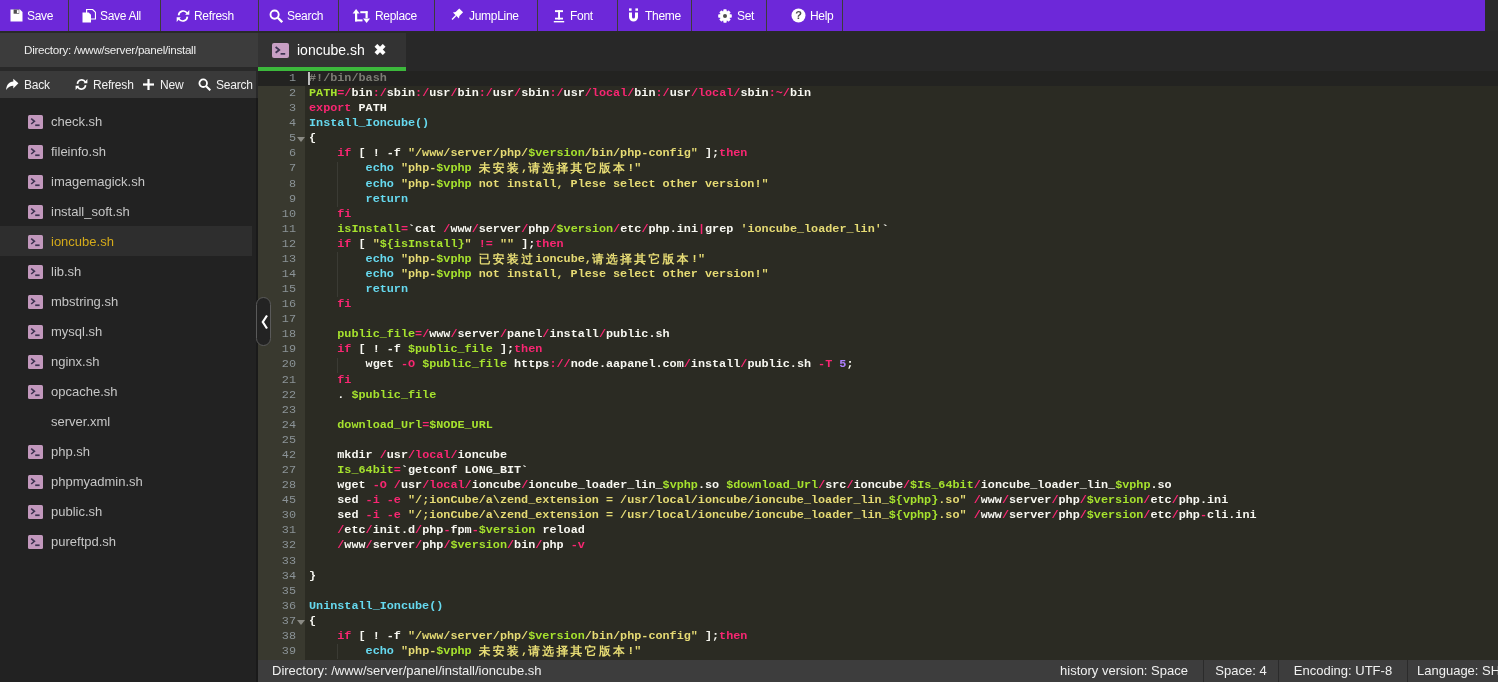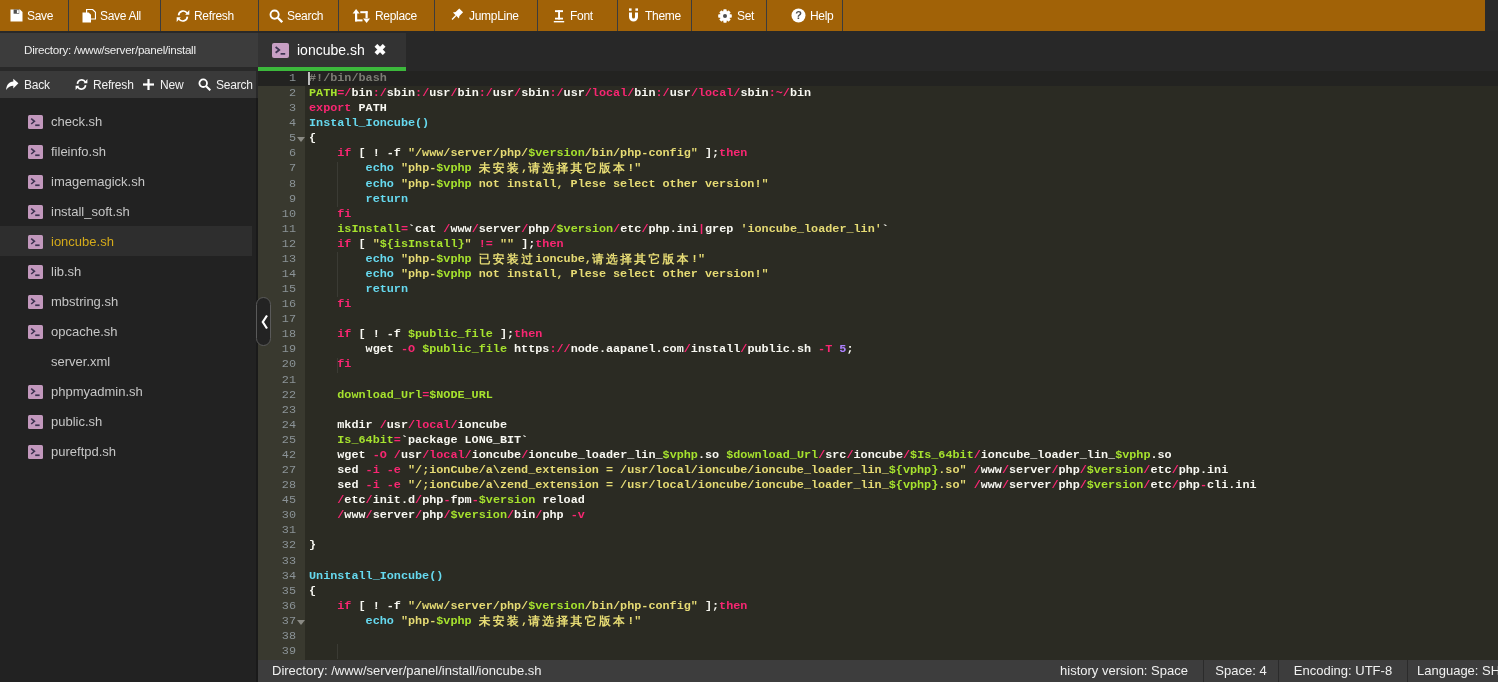--- a/index.html
+++ b/index.html
@@ -1,18 +1,18 @@
 <!DOCTYPE html>
 <html><head><meta charset="utf-8"><style>
 * { margin:0; padding:0; box-sizing:border-box; }
 html,body { width:1498px; height:682px; overflow:hidden; background:#292929; font-family:"Liberation Sans",sans-serif; }
 #root { position:absolute; inset:0; width:1498px; height:682px; }
 
 
-#topbar { position:absolute; left:0; top:0; width:1485px; height:31px; background:#a16207; }
+#topbar { position:absolute; left:0; top:0; width:1485px; height:31px; background:#6d28d9; }
 #topbar-end { position:absolute; left:1485px; top:0; width:13px; height:31px; background:#2a2a2a; }
 .tbtn { position:absolute; top:0; height:31px; display:flex; align-items:center; gap:4px; color:#fff; font-size:12px; letter-spacing:-0.3px; }
 .tsep { position:absolute; top:0; width:1px; height:31px; background:#3c3c3c; }
 
 
 #dirrow { position:absolute; left:0; top:33px; width:258px; height:34px; background:#3c3c3c; color:#ededed; font-size:11.7px; letter-spacing:-0.3px; line-height:34px; padding-left:24px; }
 #sidetb { position:absolute; left:0; top:71px; width:256px; height:27px; background:#3a3a3a; }
 .sbtn { position:absolute; top:0; height:27px; display:flex; align-items:center; gap:5px; color:#f2f2f2; font-size:12px; letter-spacing:-0.2px; }
 #sidebar { position:absolute; left:0; top:98px; width:258px; height:584px; background:#222222; }
 #sidebar .rail { position:absolute; left:256px; top:0; width:2px; height:584px; background:#1a1a1a; }
@@ -265,25 +265,49 @@
             <rect x="7.2" y="9.4" width="4.4" height="1.7" fill="#3b3350"></rect>
           </svg>
           <span class="fname">mbstring.sh</span>
         </div>
 <div class="frow">
           <svg class="fico" width="15" height="14" viewBox="0 0 15 14">
             <rect x="0" y="0" width="15" height="14" rx="1.5" fill="#c298bd"></rect>
             <path d="M3.2 3.6 L6.4 6.3 L3.2 9" stroke="#3b3350" stroke-width="1.6" fill="none"></path>
             <rect x="7.2" y="9.4" width="4.4" height="1.7" fill="#3b3350"></rect>
           </svg>
+          <span class="fname">mysql.sh</span>
+        </div>
+<div class="frow">
+          <svg class="fico" width="15" height="14" viewBox="0 0 15 14">
+            <rect x="0" y="0" width="15" height="14" rx="1.5" fill="#c298bd"></rect>
+            <path d="M3.2 3.6 L6.4 6.3 L3.2 9" stroke="#3b3350" stroke-width="1.6" fill="none"></path>
+            <rect x="7.2" y="9.4" width="4.4" height="1.7" fill="#3b3350"></rect>
+          </svg>
+          <span class="fname">nginx.sh</span>
+        </div>
+<div class="frow">
+          <svg class="fico" width="15" height="14" viewBox="0 0 15 14">
+            <rect x="0" y="0" width="15" height="14" rx="1.5" fill="#c298bd"></rect>
+            <path d="M3.2 3.6 L6.4 6.3 L3.2 9" stroke="#3b3350" stroke-width="1.6" fill="none"></path>
+            <rect x="7.2" y="9.4" width="4.4" height="1.7" fill="#3b3350"></rect>
+          </svg>
           <span class="fname">opcache.sh</span>
         </div>
 <div class="frow">
           <span style="width:15px;display:inline-block"></span>
           <span class="fname">server.xml</span>
+        </div>
+<div class="frow">
+          <svg class="fico" width="15" height="14" viewBox="0 0 15 14">
+            <rect x="0" y="0" width="15" height="14" rx="1.5" fill="#c298bd"></rect>
+            <path d="M3.2 3.6 L6.4 6.3 L3.2 9" stroke="#3b3350" stroke-width="1.6" fill="none"></path>
+            <rect x="7.2" y="9.4" width="4.4" height="1.7" fill="#3b3350"></rect>
+          </svg>
+          <span class="fname">php.sh</span>
         </div>
 <div class="frow">
           <svg class="fico" width="15" height="14" viewBox="0 0 15 14">
             <rect x="0" y="0" width="15" height="14" rx="1.5" fill="#c298bd"></rect>
             <path d="M3.2 3.6 L6.4 6.3 L3.2 9" stroke="#3b3350" stroke-width="1.6" fill="none"></path>
             <rect x="7.2" y="9.4" width="4.4" height="1.7" fill="#3b3350"></rect>
           </svg>
           <span class="fname">phpmyadmin.sh</span>
         </div>
 <div class="frow">
@@ -364,28 +388,30 @@
 <div class="cl"><span class="w">        </span><span class="b">echo</span><span class="w"> </span><span class="y">"php-</span><span class="g">$vphp</span><span class="y"> not install, Plese select other version!"</span></div>
 <div class="cl"><span class="w">        </span><span class="b">return</span></div>
 <div class="cl"><span class="w">    </span><span class="p">fi</span></div>
 <div class="cl"><span class="w">    </span><span class="g">isInstall</span><span class="p">=</span><span class="w">`cat </span><span class="p">/</span><span class="w">www</span><span class="p">/</span><span class="w">server</span><span class="p">/</span><span class="w">php</span><span class="p">/</span><span class="g">$version</span><span class="p">/</span><span class="w">etc</span><span class="p">/</span><span class="w">php.ini</span><span class="p">|</span><span class="w">grep </span><span class="y">'ioncube_loader_lin'</span><span class="w">`</span></div>
 <div class="cl"><span class="w">    </span><span class="p">if</span><span class="w"> [ </span><span class="y">"</span><span class="g">${isInstall}</span><span class="y">"</span><span class="w"> </span><span class="p">!=</span><span class="w"> </span><span class="y">""</span><span class="w"> ];</span><span class="p">then</span></div>
 <div class="cl"><span class="w">        </span><span class="b">echo</span><span class="w"> </span><span class="y">"php-</span><span class="g">$vphp</span><span class="y"> </span><span class="y k" style="width:56.6px">已安装过</span><span class="y">ioncube,</span><span class="y k" style="width:99.0px">请选择其它版本</span><span class="y">!"</span></div>
 <div class="cl"><span class="w">        </span><span class="b">echo</span><span class="w"> </span><span class="y">"php-</span><span class="g">$vphp</span><span class="y"> not install, Plese select other version!"</span></div>
 <div class="cl"><span class="w">        </span><span class="b">return</span></div>
 <div class="cl"><span class="w">    </span><span class="p">fi</span></div>
 <div class="cl"></div>
+<div class="cl"><span class="w">    </span><span class="g">public_file</span><span class="p">=/</span><span class="w">www</span><span class="p">/</span><span class="w">server</span><span class="p">/</span><span class="w">panel</span><span class="p">/</span><span class="w">install</span><span class="p">/</span><span class="w">public.sh</span></div>
 <div class="cl"><span class="w">    </span><span class="p">if</span><span class="w"> [ ! -f </span><span class="g">$public_file</span><span class="w"> ];</span><span class="p">then</span></div>
 <div class="cl"><span class="w">        wget </span><span class="p">-O</span><span class="w"> </span><span class="g">$public_file</span><span class="w"> https</span><span class="p">://</span><span class="w">node.aapanel.com</span><span class="p">/</span><span class="w">install</span><span class="p">/</span><span class="w">public.sh </span><span class="p">-T</span><span class="w"> </span><span class="n">5</span><span class="w">;</span></div>
 <div class="cl"><span class="w">    </span><span class="p">fi</span></div>
+<div class="cl"><span class="w">    . </span><span class="g">$public_file</span></div>
 <div class="cl"></div>
 <div class="cl"><span class="w">    </span><span class="g">download_Url</span><span class="p">=</span><span class="g">$NODE_URL</span></div>
 <div class="cl"></div>
 <div class="cl"><span class="w">    mkdir </span><span class="p">/</span><span class="w">usr</span><span class="p">/local/</span><span class="w">ioncube</span></div>
-<div class="cl"><span class="w">    </span><span class="g">Is_64bit</span><span class="p">=</span><span class="w">`package LONG_BIT`</span></div>
+<div class="cl"><span class="w">    </span><span class="g">Is_64bit</span><span class="p">=</span><span class="w">`getconf LONG_BIT`</span></div>
 <div class="cl"><span class="w">    wget </span><span class="p">-O</span><span class="w"> </span><span class="p">/</span><span class="w">usr</span><span class="p">/local/</span><span class="w">ioncube</span><span class="p">/</span><span class="w">ioncube_loader_lin_</span><span class="g">$vphp</span><span class="w">.so </span><span class="g">$download_Url</span><span class="p">/</span><span class="w">src</span><span class="p">/</span><span class="w">ioncube</span><span class="p">/</span><span class="g">$Is_64bit</span><span class="p">/</span><span class="w">ioncube_loader_lin_</span><span class="g">$vphp</span><span class="w">.so</span></div>
 <div class="cl"><span class="w">    sed </span><span class="p">-i</span><span class="w"> </span><span class="p">-e</span><span class="w"> </span><span class="y">"/;ionCube/a\zend_extension = /usr/local/ioncube/ioncube_loader_lin_</span><span class="g">${vphp}</span><span class="y">.so"</span><span class="w"> </span><span class="p">/</span><span class="w">www</span><span class="p">/</span><span class="w">server</span><span class="p">/</span><span class="w">php</span><span class="p">/</span><span class="g">$version</span><span class="p">/</span><span class="w">etc</span><span class="p">/</span><span class="w">php.ini</span></div>
 <div class="cl"><span class="w">    sed </span><span class="p">-i</span><span class="w"> </span><span class="p">-e</span><span class="w"> </span><span class="y">"/;ionCube/a\zend_extension = /usr/local/ioncube/ioncube_loader_lin_</span><span class="g">${vphp}</span><span class="y">.so"</span><span class="w"> </span><span class="p">/</span><span class="w">www</span><span class="p">/</span><span class="w">server</span><span class="p">/</span><span class="w">php</span><span class="p">/</span><span class="g">$version</span><span class="p">/</span><span class="w">etc</span><span class="p">/</span><span class="w">php</span><span class="p">-</span><span class="w">cli.ini</span></div>
 <div class="cl"><span class="w">    </span><span class="p">/</span><span class="w">etc</span><span class="p">/</span><span class="w">init.d</span><span class="p">/</span><span class="w">php</span><span class="p">-</span><span class="w">fpm</span><span class="p">-</span><span class="g">$version</span><span class="w"> reload</span></div>
 <div class="cl"><span class="w">    </span><span class="p">/</span><span class="w">www</span><span class="p">/</span><span class="w">server</span><span class="p">/</span><span class="w">php</span><span class="p">/</span><span class="g">$version</span><span class="p">/</span><span class="w">bin</span><span class="p">/</span><span class="w">php </span><span class="p">-v</span></div>
 <div class="cl"></div>
 <div class="cl"><span class="w">}</span></div>
 <div class="cl"></div>
 <div class="cl"><span class="b">Uninstall_Ioncube()</span></div>
 <div class="cl"><span class="w">{</span></div>

